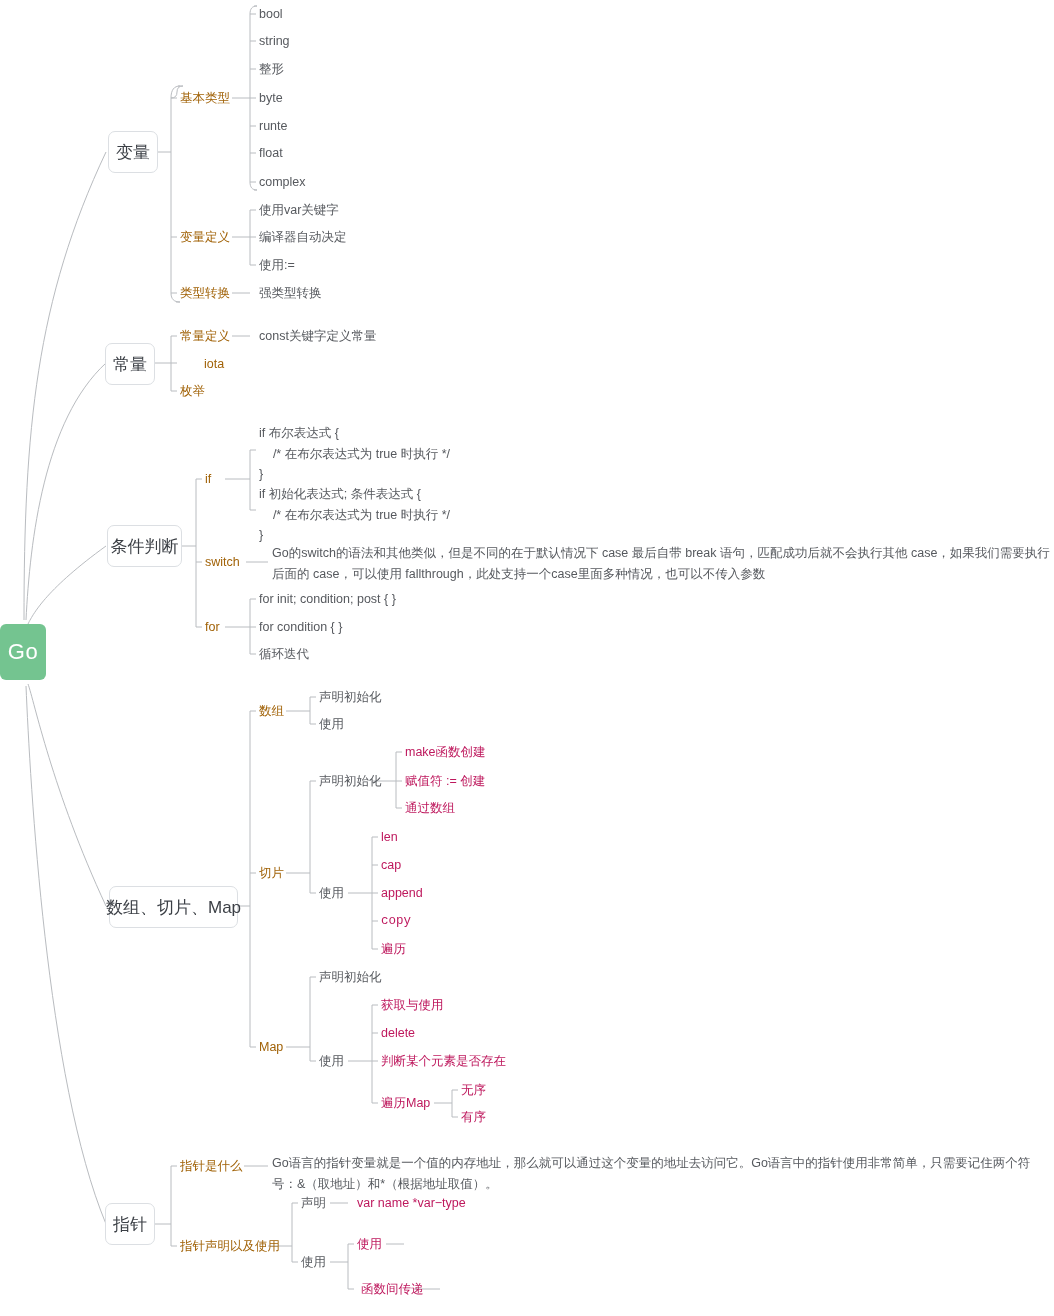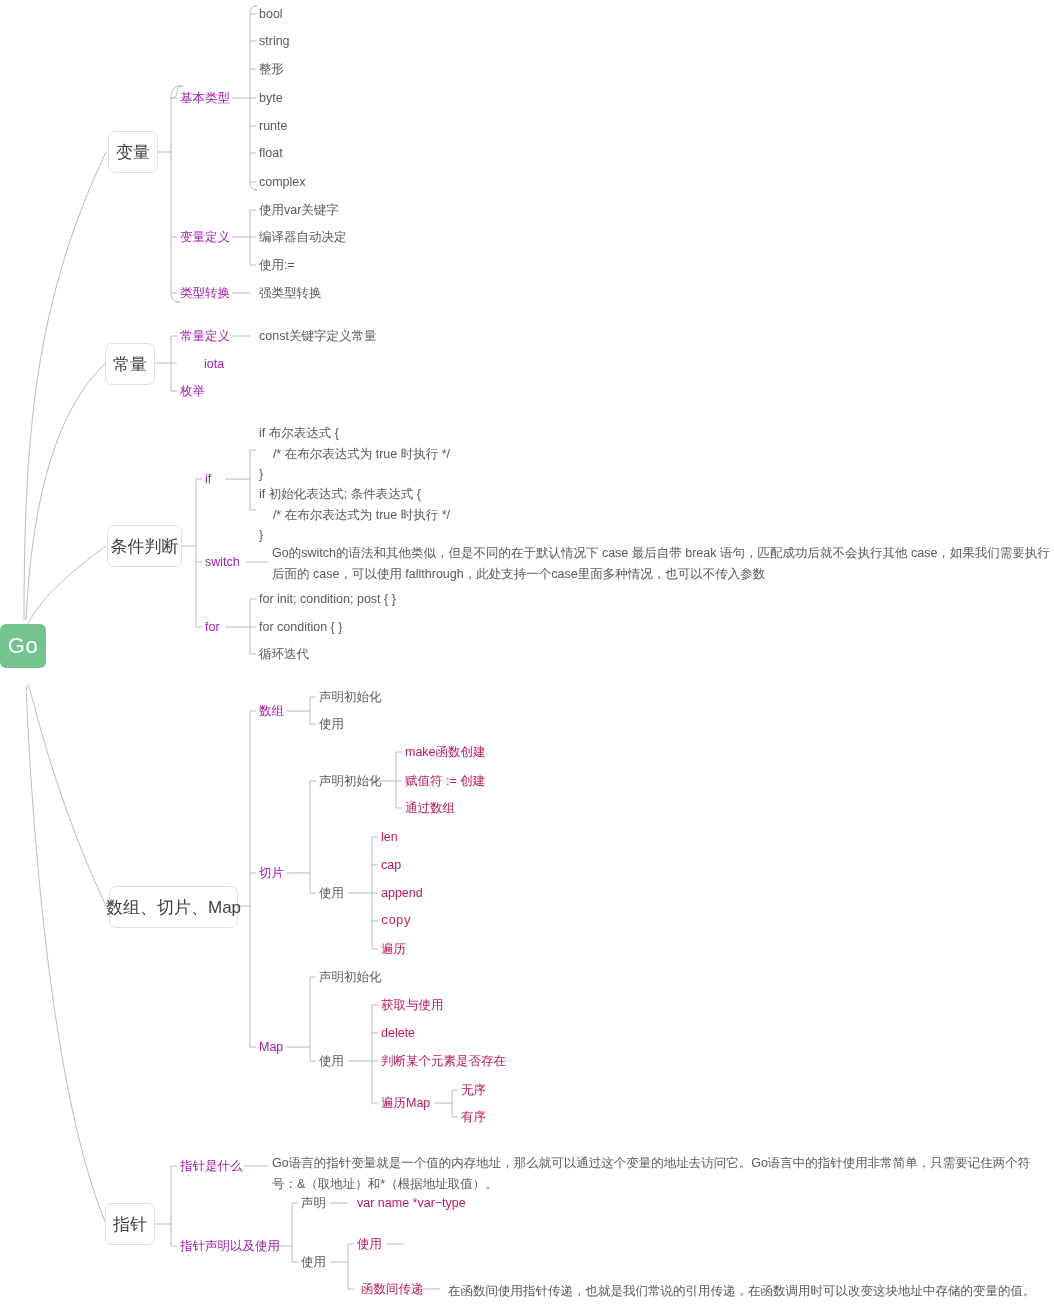--- a/index.html
+++ b/index.html
@@ -47,21 +47,21 @@
   }
   
   .node-text{
     position:absolute;
     color:#56595e;
     font-size:12.5px;
     line-height:16px;
     white-space:nowrap;
     box-sizing:border-box;
   }
-  .node-text.lvl2{ font-size:12.5px; color:#a21caf; }
+  .node-text.lvl2{ font-size:12.5px; color:#a16207; }
   .node-text.lvl3{ font-size:12.5px; color:#56595e; }
   .node-text.lvl4{ font-size:12.5px; color:#be185d; }
   
   .node-para{
     position:absolute;
     color:#56595e;
     font-size:12.5px;
     line-height:21px;
     white-space:normal;
     box-sizing:border-box;
@@ -211,21 +211,21 @@
       <path d="M 348 1244 L 348 1289"></path>
       <path d="M 348 1244 L 354 1244"></path>
       <path d="M 348 1289 L 354 1289"></path>
 
       <path d="M 386 1244 L 404 1244"></path>
 
       <path d="M 414 1289 L 440 1289"></path>
     </g>
   </svg>
 
-  <div class="root-node" style="left:0px;top:624px;width:46px;height:44px;">
+  <div class="root-node" style="left:0px;top:624px;width:46px;height:56px;">
     <span>Go</span>
   </div>
 
   <div class="branch-node" style="left:108px;top:131px;width:50px;height:42px;">
     <span>变量</span>
   </div>
 
   <div class="branch-node" style="left:105px;top:343px;width:50px;height:42px;">
     <span>常量</span>
   </div>
@@ -314,15 +314,14 @@
 
   <div class="node-text lvl2" style="left:180px;top:1238px;">指针声明以及使用</div>
 
   <div class="node-text lvl3" style="left:301px;top:1195px;">声明</div>
   <div class="node-text lvl4" style="left:357px;top:1195px;">var name *var−type</div>
 
   <div class="node-text lvl3" style="left:301px;top:1254px;">使用</div>
   <div class="node-text lvl4" style="left:357px;top:1236px;">使用</div>
 
   <div class="node-text lvl4" style="left:361px;top:1281px;">函数间传递</div>
-  <div class="node-para" style="left:448px;top:1281px;width:600px;">在函数间使用指针传递，也就是我们常说的引用传递，在函数调用时可以改变这块地址中存储的变量的值。</div>
 
 </div>
 
 </body></html>

